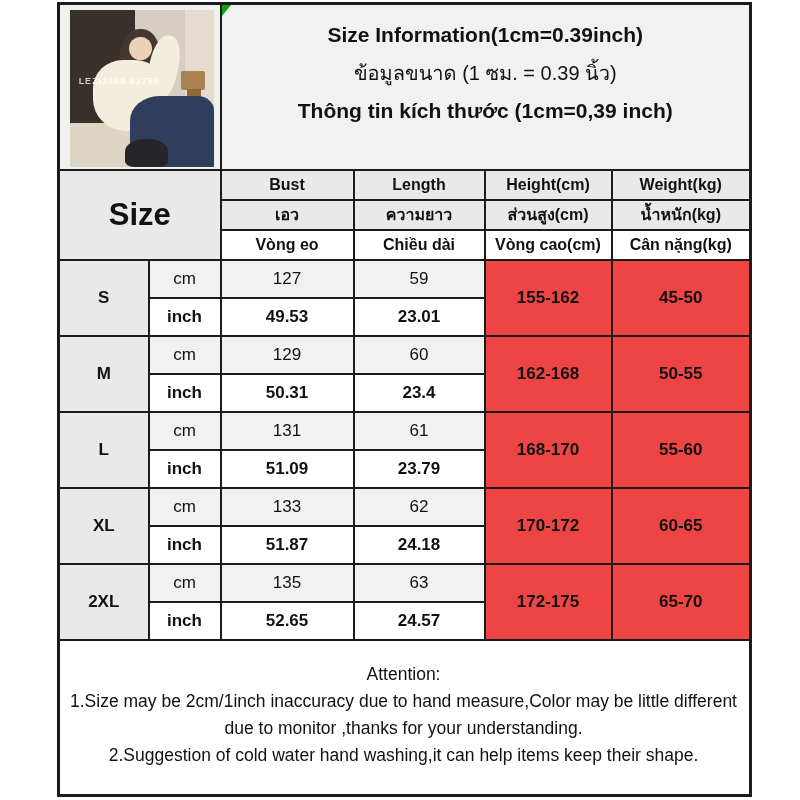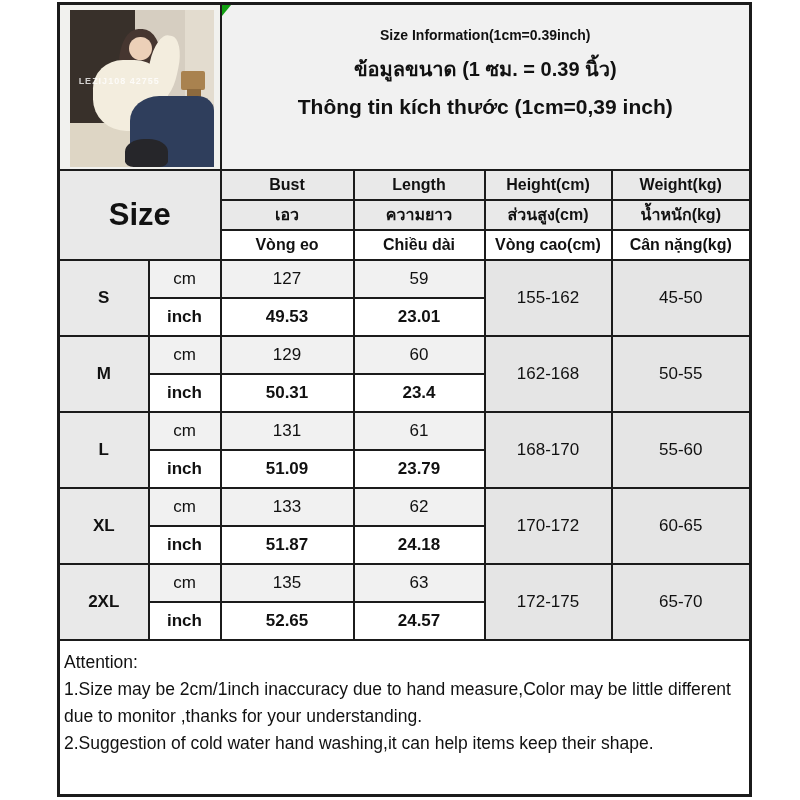--- a/index.html
+++ b/index.html
@@ -5,39 +5,39 @@
   * { margin:0; padding:0; box-sizing:border-box; }
   html,body { width:800px; height:800px; background:#ffffff; font-family:"Liberation Sans", sans-serif; }
   .sheet { position:absolute; left:57px; top:2px; width:692px; height:795px; }
   table.size-table { width:100%; height:100%; border-collapse:collapse; table-layout:fixed; border:3px solid #1b1b1b; }
   td { border:2px solid #1b1b1b; text-align:center; vertical-align:middle; color:#111; overflow:hidden; }
 
   
   td.image-cell { background:#f1f1ee; vertical-align:top; }
   td.title-cell { background:#f1f1f1; position:relative; }
   .title-lines { display:flex; flex-direction:column; justify-content:center; align-items:center; height:100%; gap:10px; padding-bottom:28px; }
-  .title-line1 { font-size:14px; font-weight:bold;text-align:center; }
-  .title-line2 { font-size:20px; font-weight:bold; }
+  .title-line1 { font-size:21px; font-weight:bold;text-align:center; }
+  .title-line2 { font-size:20px; font-weight:normal; }
   .title-line3 { font-size:21px; font-weight:bold; }
   .green-corner { position:absolute; top:0; left:0; width:0; height:0;
     border-top:11px solid #12a012; border-right:9px solid transparent; }
 
   
   td.size-cell { background:#e9e9e9; font-size:31px; font-weight:bold; }
   td.hdr { background:#e9e9e9; font-size:16px; font-weight:bold; height:30px; }
   td.hdr-w { background:#ffffff; font-size:16px; font-weight:bold; height:30px; }
 
   
   td.sizelabel { background:#e9e9e9; font-size:17px; font-weight:bold; }
   td.unit-g, td.val-g { background:#f1f1f1; font-size:17px; font-weight:normal; height:38px; }
   td.unit-w, td.val-w { background:#ffffff; font-size:17px; font-weight:bold; height:38px; }
-  td.range { background:#e5e5e5; font-size:17px; font-weight:normal; }
+  td.range { background:#ef4444; font-size:17px; font-weight:bold; }
 
   
-  td.attention { background:#ffffff; text-align:left; vertical-align:top; padding:8px 6px 0 4px;margin-left:29px; }
+  td.attention { background:#ffffff; text-align:center; vertical-align:top; padding:20px 6px 0 4px;margin-left:29px; }
   .att-text { font-size:17.5px; line-height:27px; font-weight:normal; color:#111; }
 
   
   .photo { position:relative; width:144px; height:157px; margin:5px 0 0 10px; overflow:hidden; background:#d8d0c2; }
   .ph-panel { position:absolute; left:0; top:0; width:45%; height:76%; background:#38302a; }
   .ph-wall-far { position:absolute; right:0; top:0; width:20%; height:60%; background:#e3dccf; }
   .ph-wall { position:absolute; left:45%; top:0; width:38%; height:58%; background:#d6cec1; }
   .ph-floor { position:absolute; left:0; bottom:0; width:100%; height:28%; background:#ded6c5; }
   .ph-stool { position:absolute; right:6%; top:39%; width:17%; height:12%; background:#a9824f; border-radius:2px; }
   .ph-stool-leg { position:absolute; right:9%; top:50%; width:10%; height:10%; background:#8d6a3e; }

